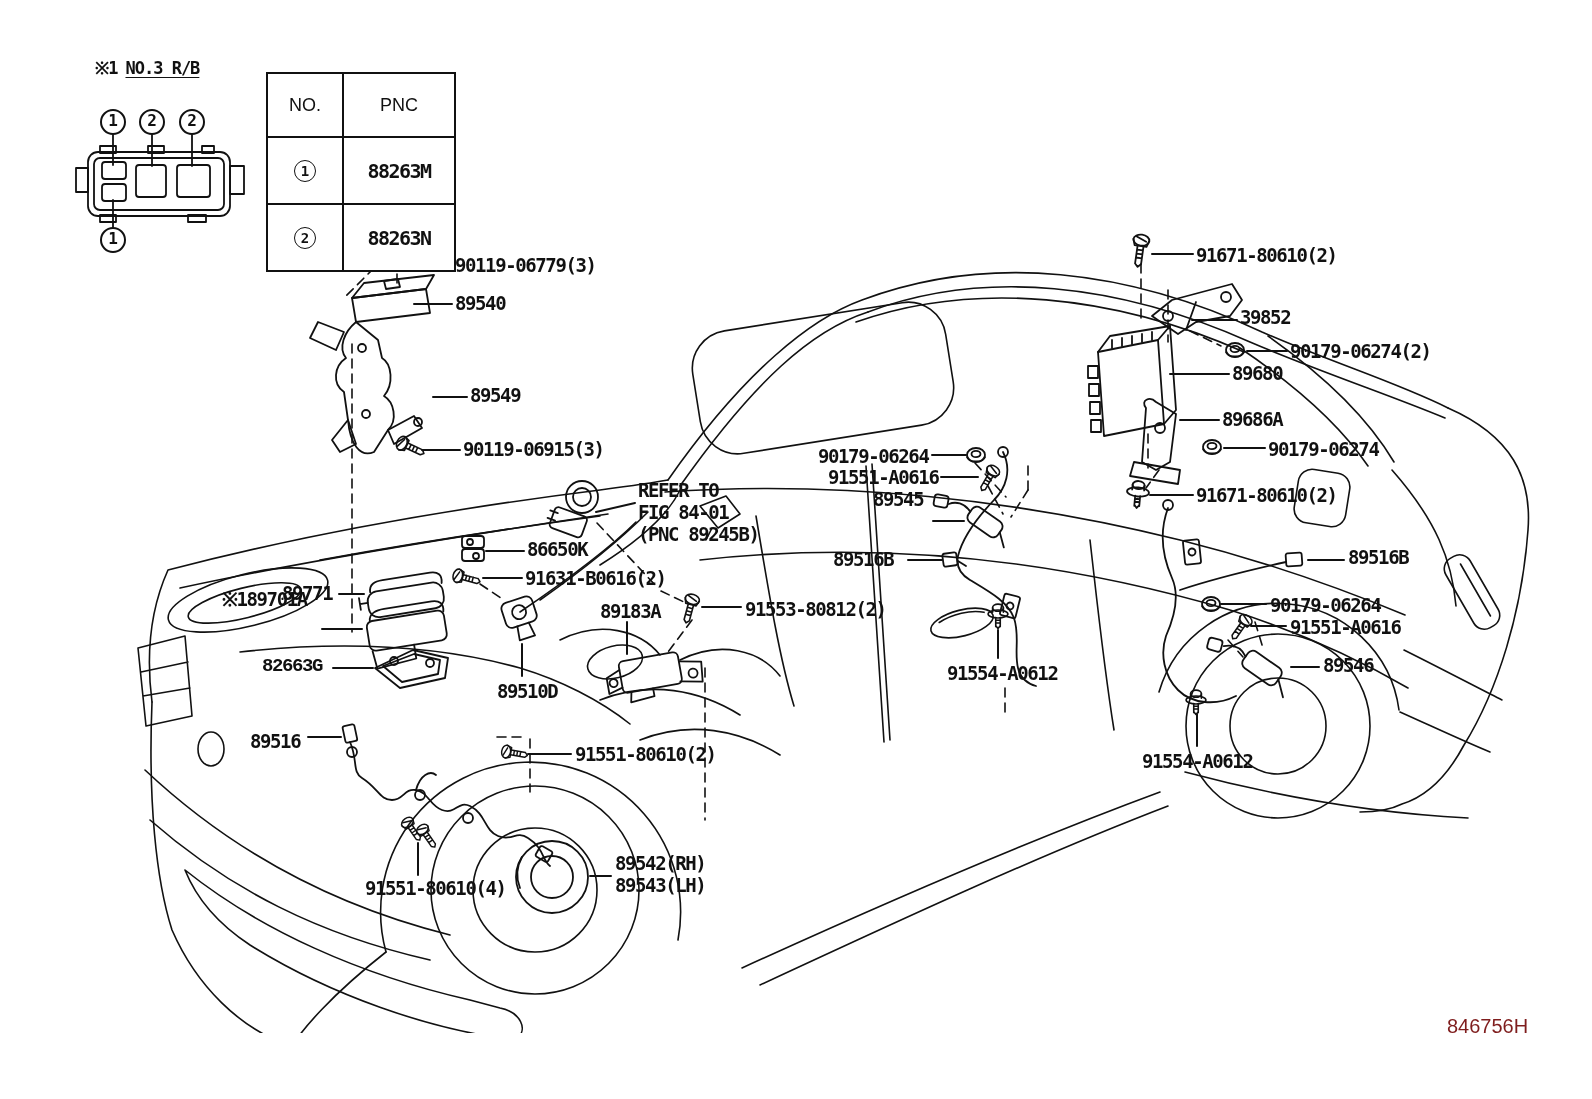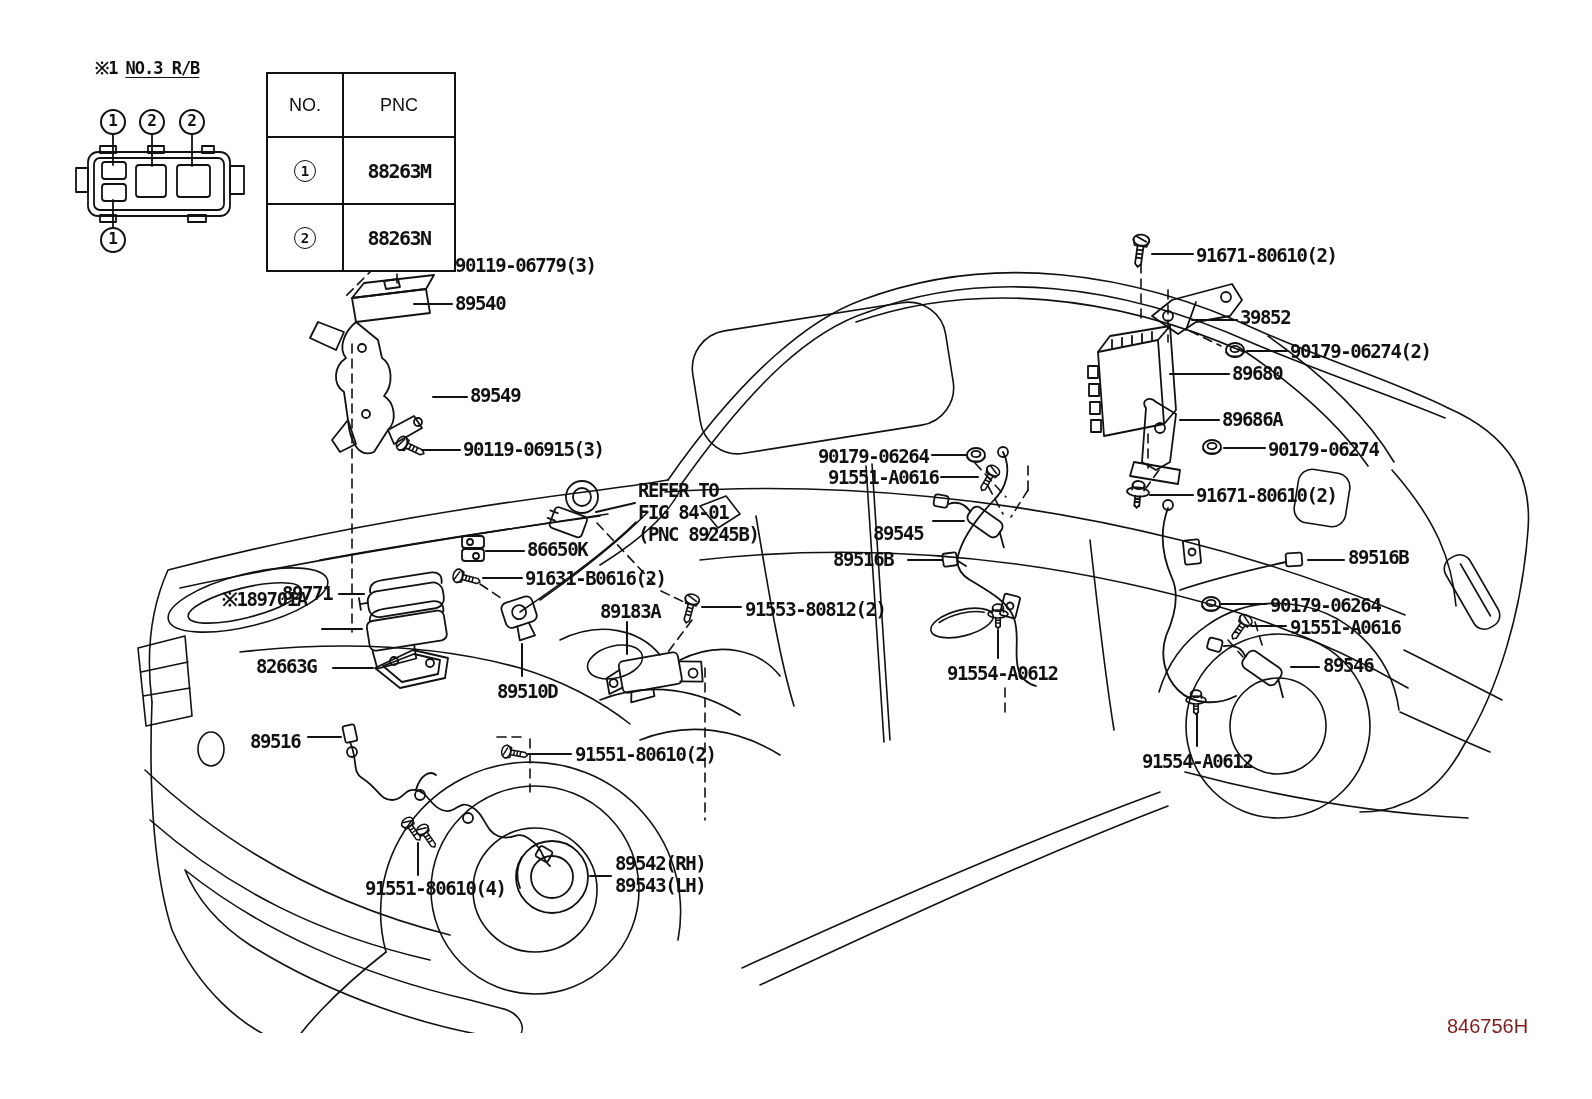--- a/index.html
+++ b/index.html
@@ -411,30 +411,30 @@
       <div class="part-label" style="left: 463px; top: 438px;">90119-06915(3)</div>
       <div class="part-label" style="left: 1196px; top: 244px;">91671-80610(2)</div>
       <div class="part-label" style="left: 1240px; top: 306px;">39852</div>
       <div class="part-label" style="left: 1290px; top: 340px;">90179-06274(2)</div>
       <div class="part-label" style="left: 1232px; top: 362px;">89680</div>
       <div class="part-label" style="left: 1222px; top: 408px;">89686A</div>
       <div class="part-label" style="left: 1268px; top: 438px;">90179-06274</div>
       <div class="part-label" style="left: 1196px; top: 484px;">91671-80610(2)</div>
       <div class="part-label" style="left: 818px; top: 445px;">90179-06264</div>
       <div class="part-label" style="left: 828px; top: 466px;">91551-A0616</div>
-      <div class="part-label" style="left: 873px; top: 522px;">89545</div>
+      <div class="part-label" style="left: 873px; top: 488px;">89545</div>
       <div class="part-label" style="left: 833px; top: 548px;">89516B</div>
       <div class="part-label" style="left: 638px; top: 479px;">REFER TO
 FIG 84-01
 (PNC 89245B)</div>
       <div class="part-label" style="left: 527px; top: 538px;">86650K</div>
       <div class="part-label" style="left: 525px; top: 567px;">91631-B0616(2)</div>
       <div class="part-label" style="left: 282px; top: 582px;">89771</div>
       <div class="part-label" style="left: 222px; top: 588px;">※189701A</div>
-      <div class="part-label" style="left: 256px; top: 655px;">82663G</div>
+      <div class="part-label" style="left: 262px; top: 655px; font-family: Liberation Mono, monospace;">82663G</div>
       <div class="part-label" style="left: 600px; top: 600px;">89183A</div>
       <div class="part-label" style="left: 745px; top: 598px;">91553-80812(2)</div>
       <div class="part-label" style="left: 497px; top: 680px;">89510D</div>
       <div class="part-label" style="left: 250px; top: 730px;">89516</div>
       <div class="part-label" style="left: 575px; top: 743px;">91551-80610(2)</div>
       <div class="part-label" style="left: 947px; top: 662px;">91554-A0612</div>
       <div class="part-label" style="left: 1270px; top: 594px;">90179-06264</div>
       <div class="part-label" style="left: 1290px; top: 616px;">91551-A0616</div>
       <div class="part-label" style="left: 1323px; top: 654px;">89546</div>
       <div class="part-label" style="left: 1348px; top: 546px;">89516B</div>

